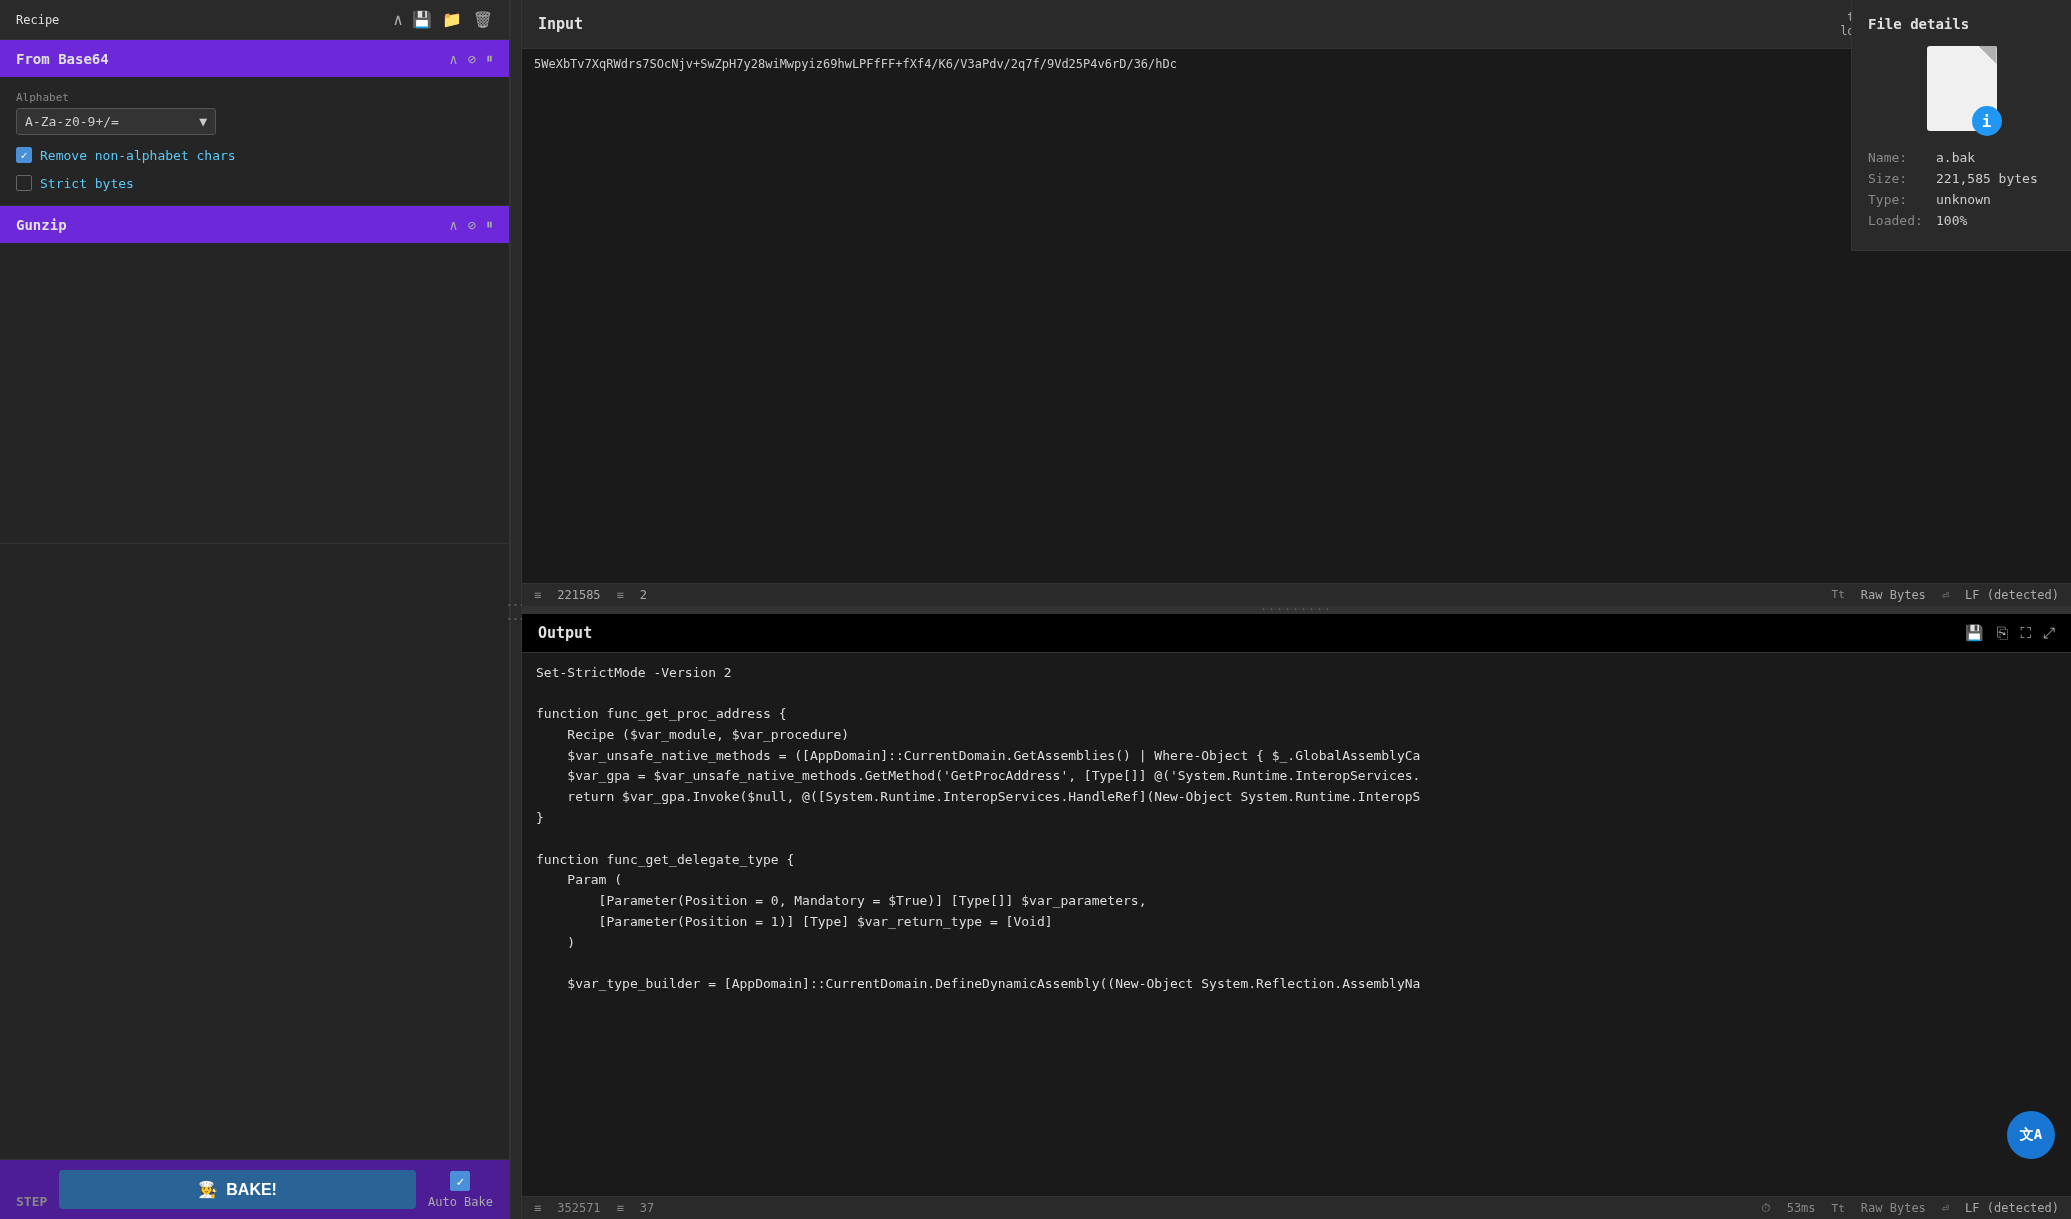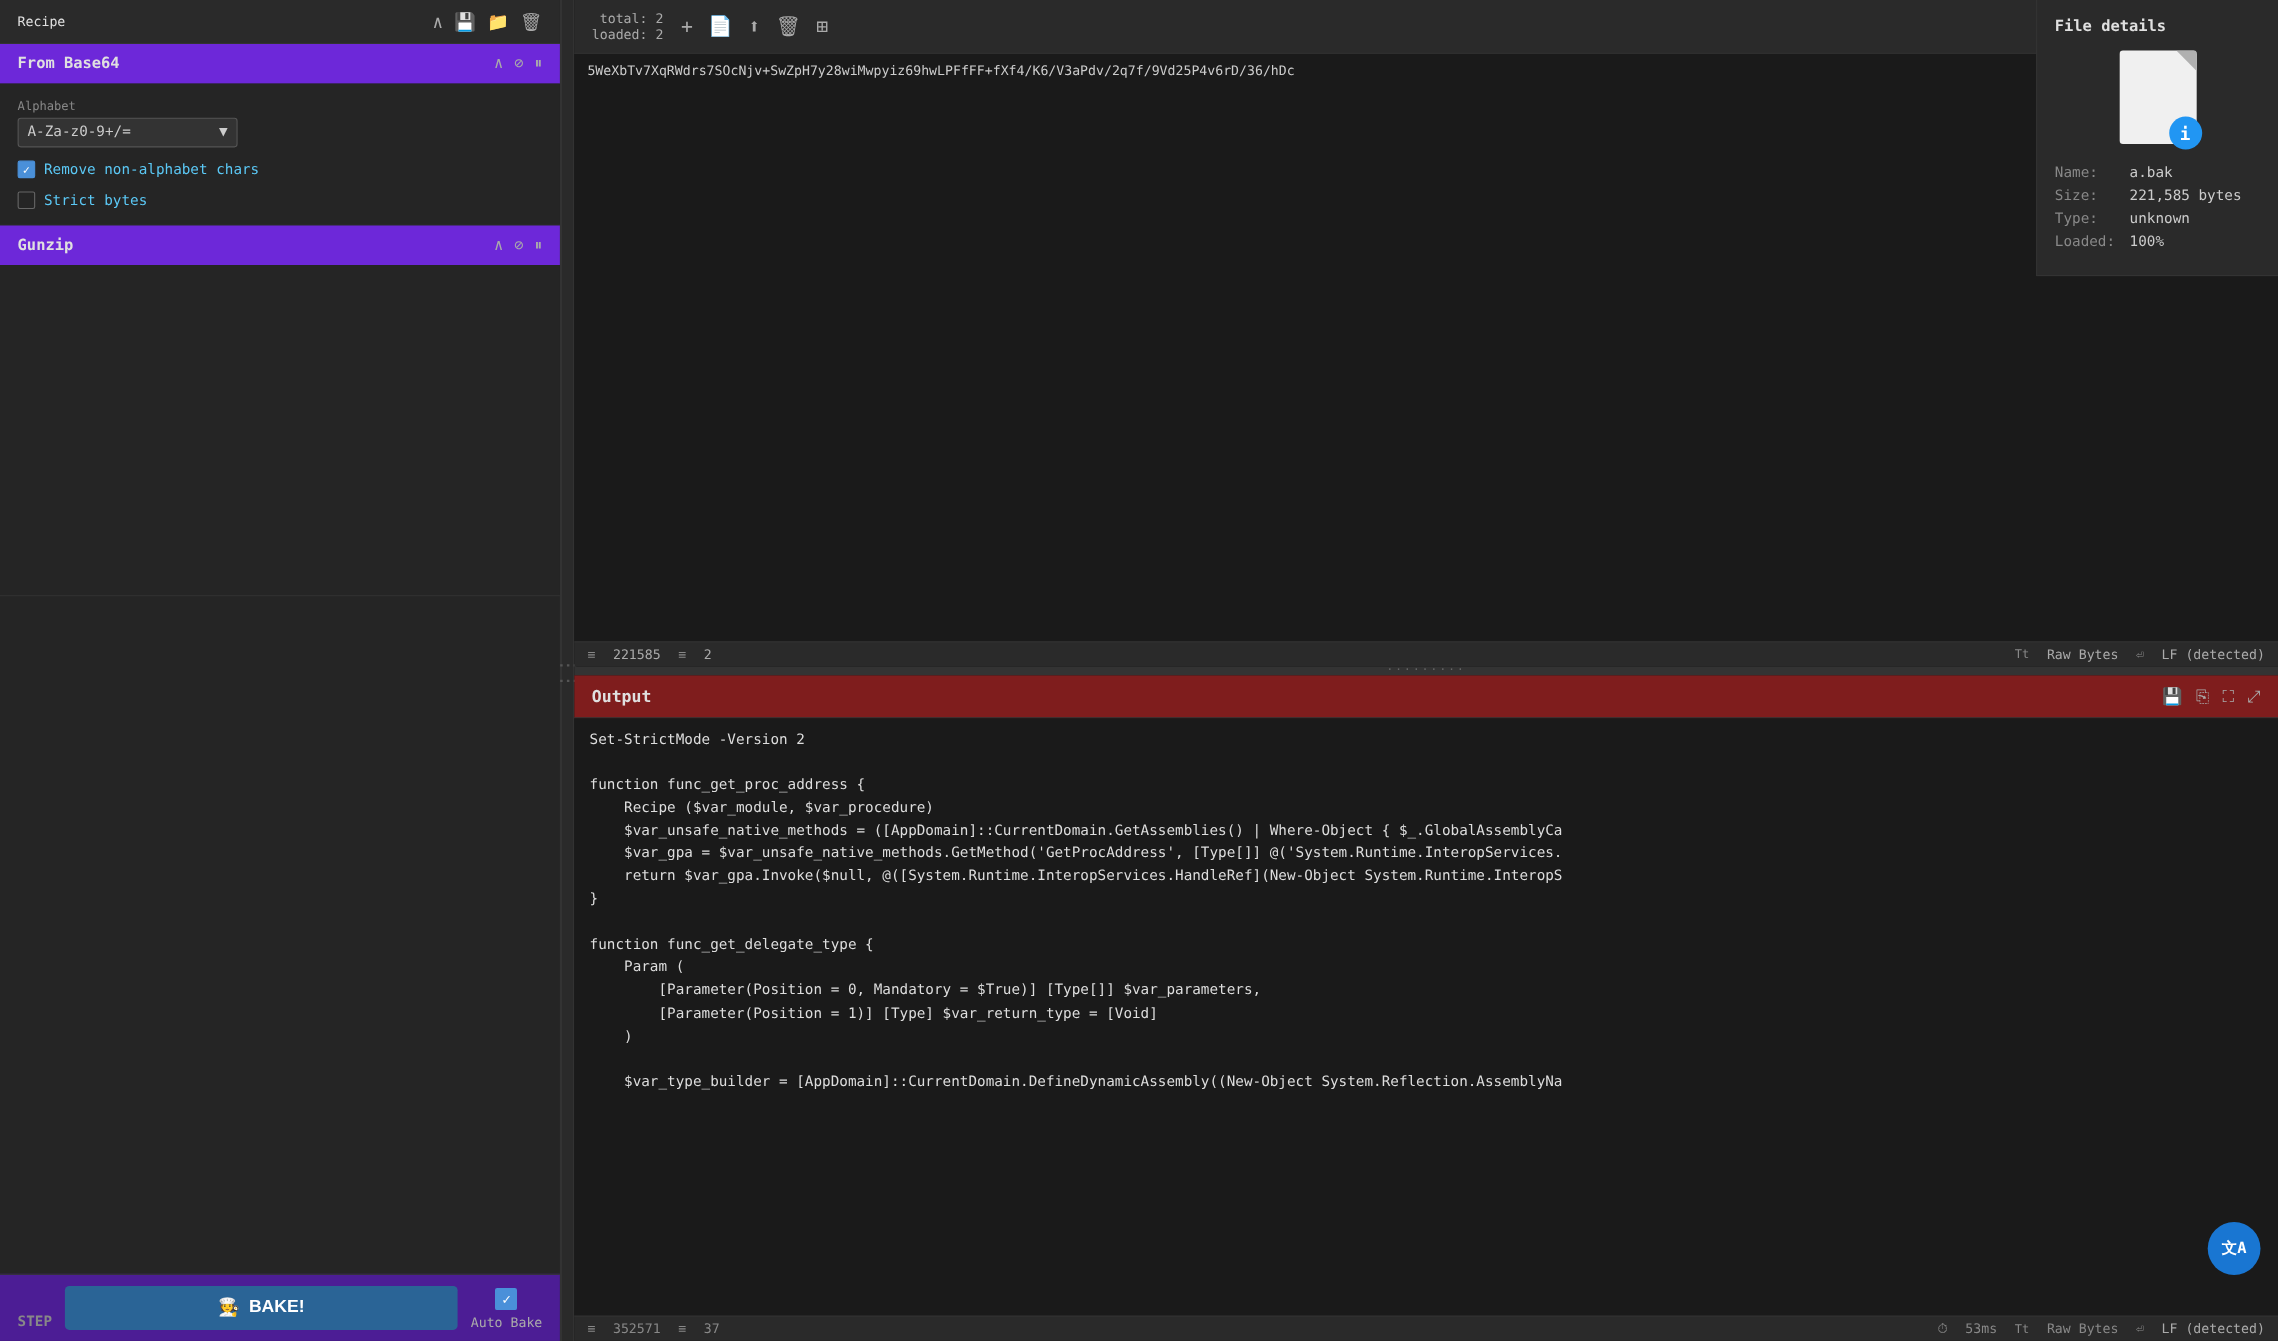--- a/index.html
+++ b/index.html
@@ -403,21 +403,21 @@
       flex: 1;
       display: flex;
       flex-direction: column;
       min-height: 0;
     }
 
     .output-header {
       display: flex;
       align-items: center;
       padding: 10px 16px;
-      background: #7f1d1d;
+      background: #000000;
       border-bottom: 1px solid #333;
     }
 
     .output-title {
       font-size: 15px;
       font-weight: bold;
       color: #e0e0e0;
       flex: 1;
     }
 
@@ -584,20 +584,21 @@
   </div>
 
   <div class="left-grip">
     <span class="grip-dots">⋮⋮</span>
   </div>
 
   <div class="right-panel">
 
     <div class="input-section">
       <div class="input-header">
+        <span class="input-title">Input</span>
 
         <div style="margin-right: 16px; text-align: right; font-size: 12px; color: #aaa;">
           <div>
             <span>total:</span>
             <span>2</span>
           </div>
           <div>
             <span>loaded:</span>
             <span>2</span>
           </div>

